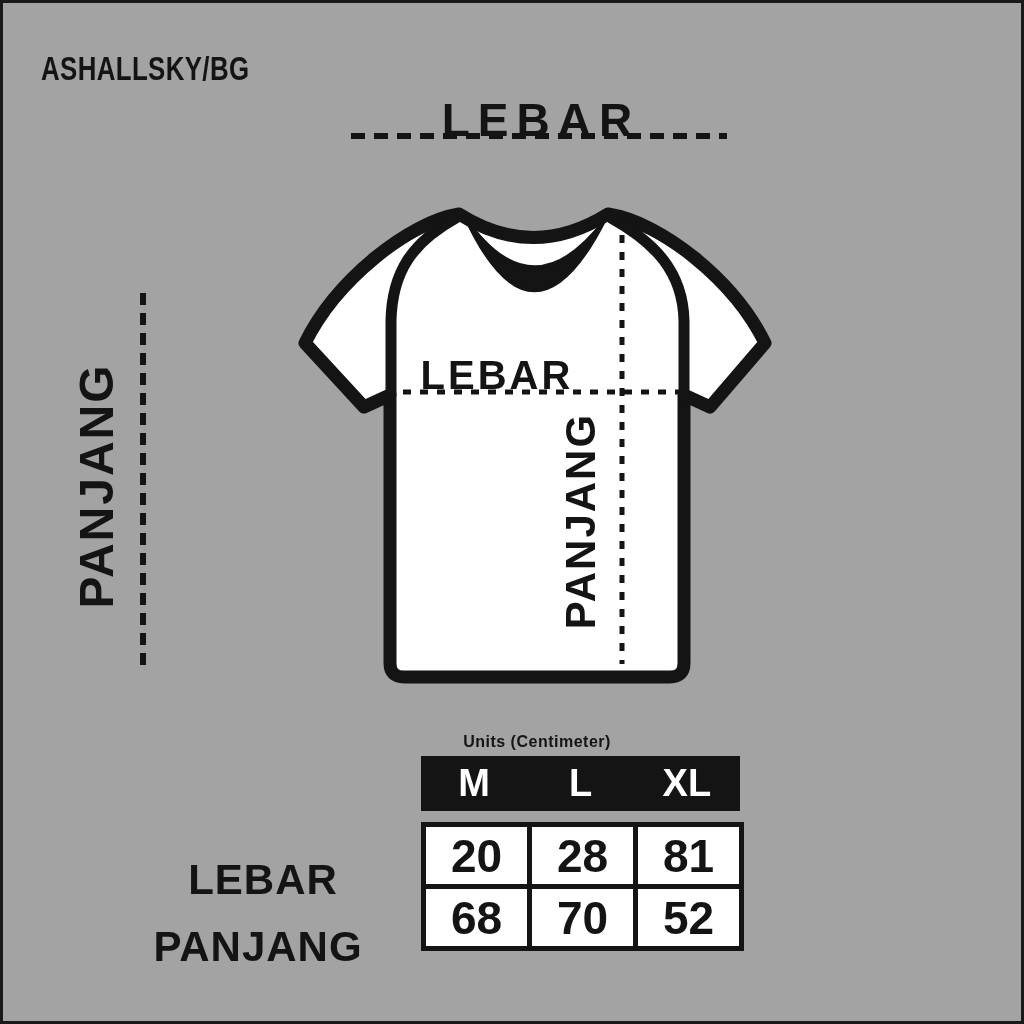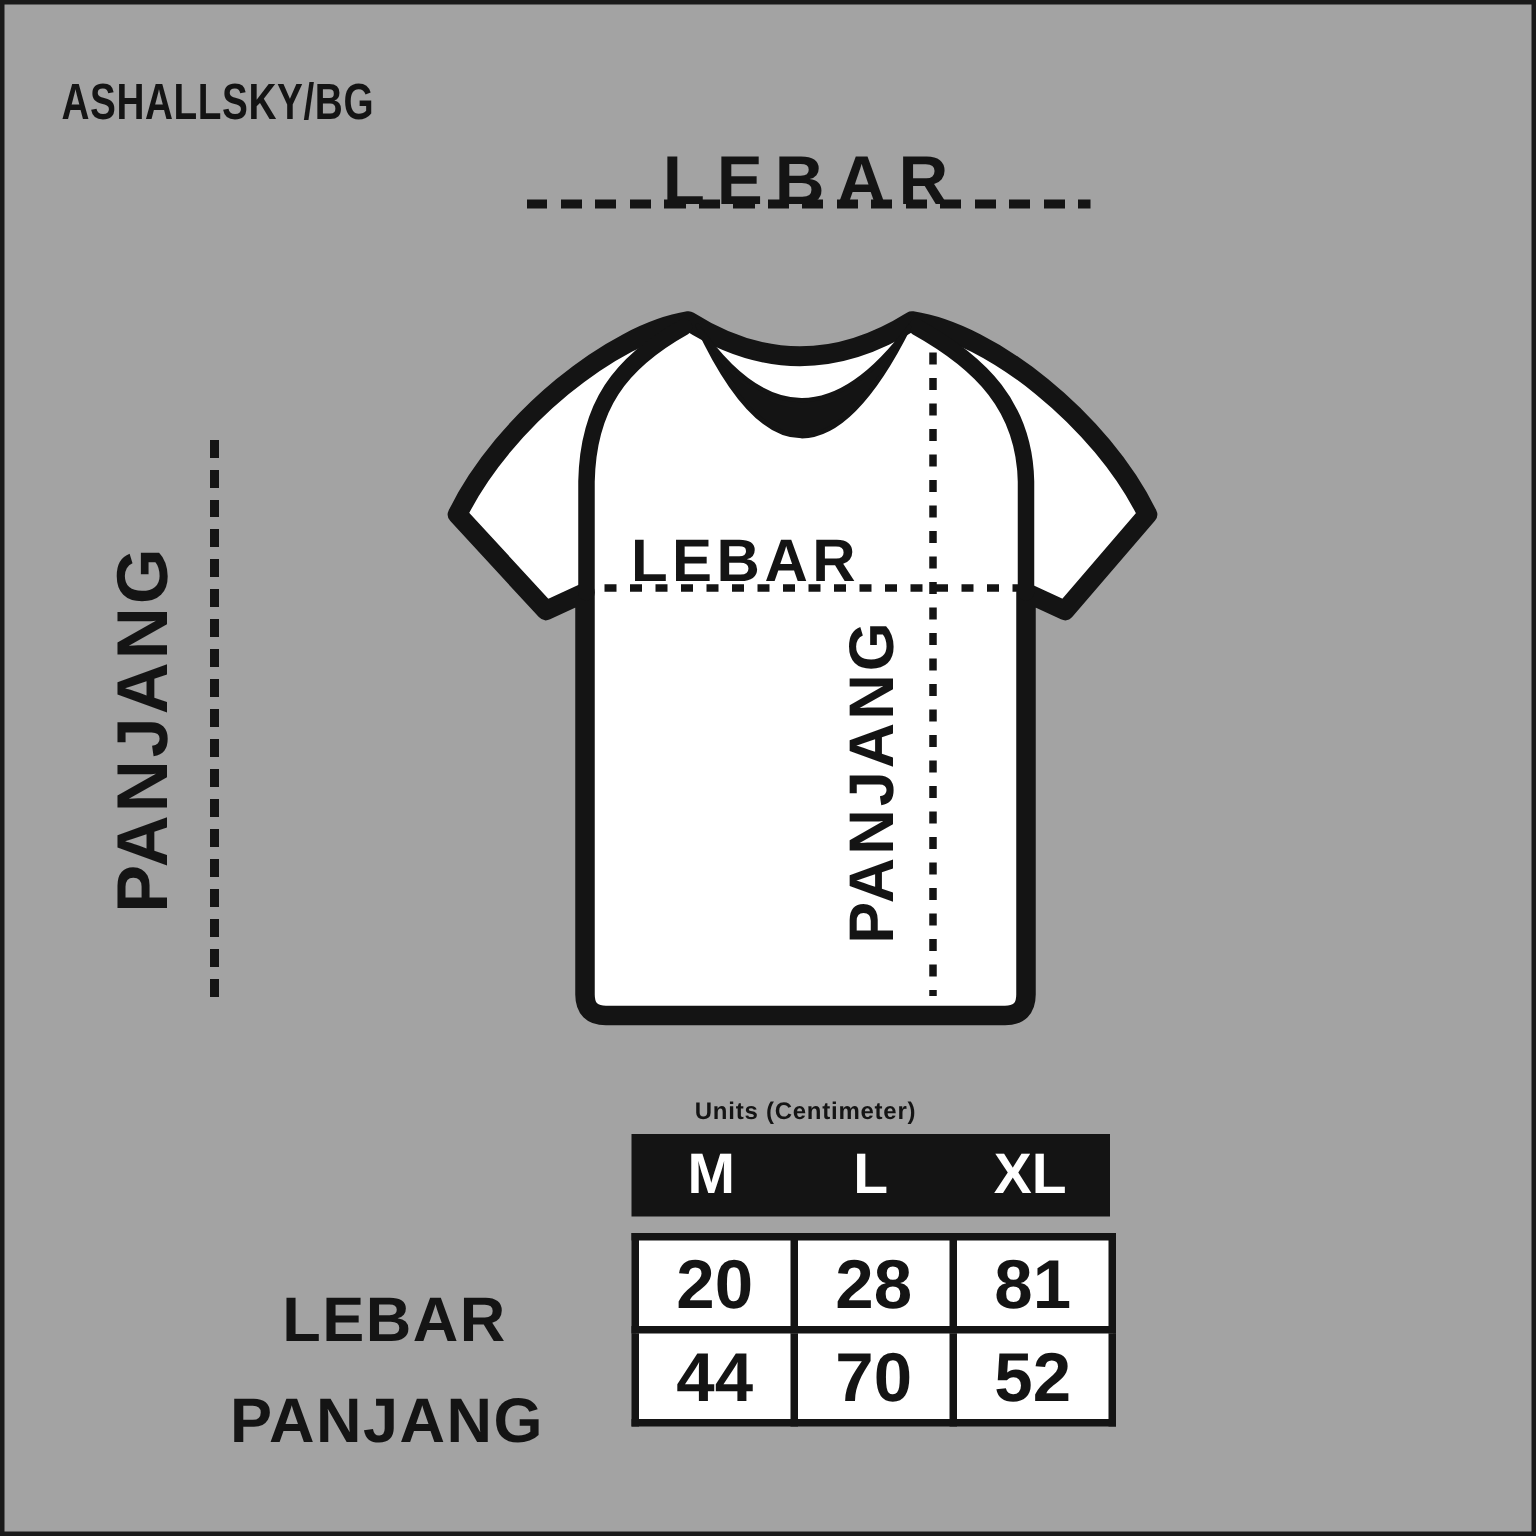--- a/index.html
+++ b/index.html
@@ -78,21 +78,21 @@
   </div>
 
   <table class="grid">
     <tbody>
         <tr>
       <td>20</td>
       <td>28</td>
       <td>81</td>
     </tr>
     <tr>
-      <td>44</td>
+      <td>68</td>
       <td>70</td>
       <td>52</td>
     </tr>
   </tbody>
     </table>
 
   <div class="abs ctr rlabel r1">LEBAR</div>
   <div class="abs ctr rlabel r2">PANJANG</div>
 
 </div>

